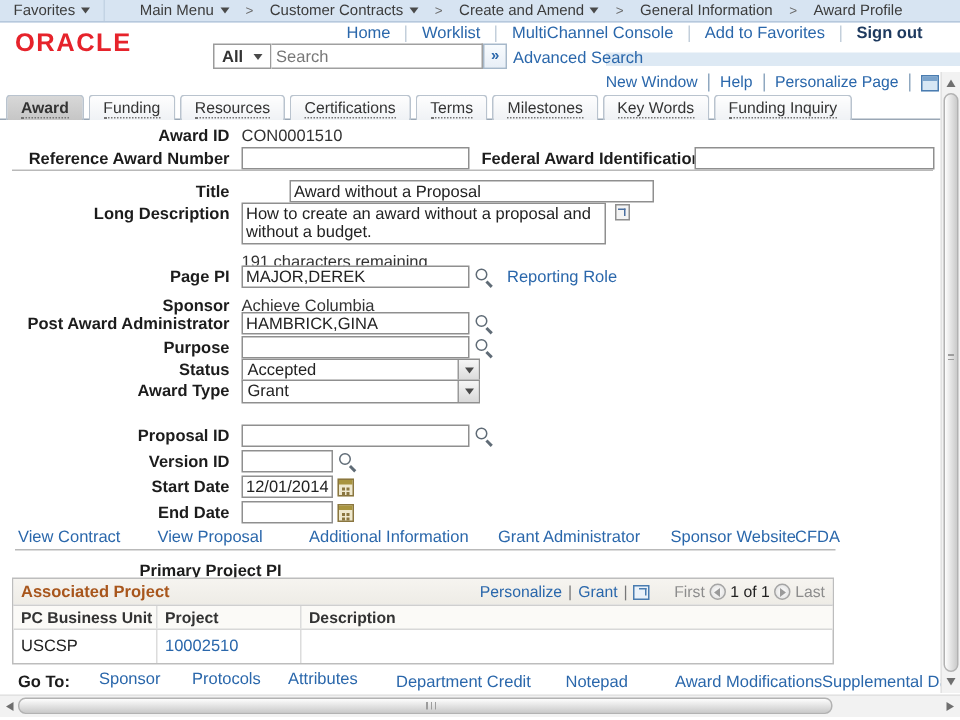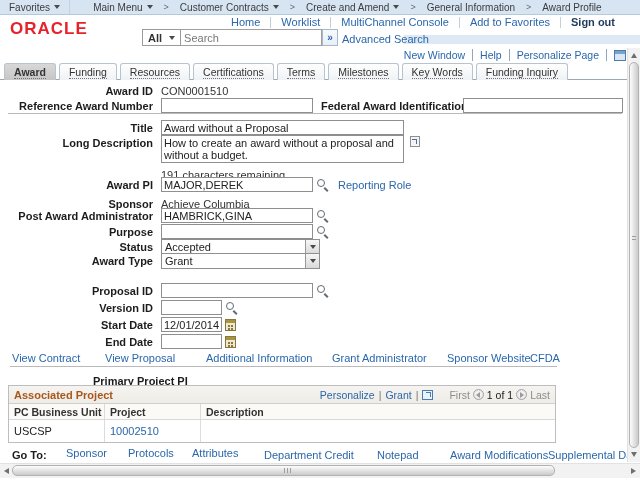--- a/index.html
+++ b/index.html
@@ -182,38 +182,38 @@
 
   <div class="frow" style="top:97px;">
     <span class="lbl">Reference Award Number</span>
     <input class="inp w152" style="">
     <span class="lbl2">Federal Award Identification Number</span>
     <input class="inp w160" style="">
   </div>
 
   <div class="hr1" style="top:113px;"></div>
 
-  <div class="frow" style="top:119px;">
+  <div class="frow" style="top:119px;gap:32px;">
     <span class="lbl">Title</span>
     <input class="inp w243" value="Award without a Proposal" style="">
   </div>
 
   <div class="frow" style="top:135px; height:30px; align-items:flex-start;">
     <span class="lbl" style="margin-top:2px;">Long Description</span>
     <textarea class="ta" style="">How to create an award without a proposal and without a budget.</textarea>
     <span class="exp" style="position:absolute; left:407px; top:1px;"></span>
   </div>
 
   <div class="frow" style="top:166px;">
     <span class="lbl"></span>
     <span class="ro">191 characters remaining</span>
   </div>
 
   <div class="frow" style="top:176px;">
-    <span class="lbl">Award PI</span>
+    <span class="lbl">Page PI</span>
     <input class="inp w152" value="MAJOR,DEREK" style="">
     <span class="lkp"></span>
     <span class="link" style="margin-left:9px;">Reporting Role</span>
   </div>
 
   <div class="frow" style="top:195px;">
     <span class="lbl">Sponsor</span>
     <span class="ro">Achieve Columbia</span>
   </div>
 

